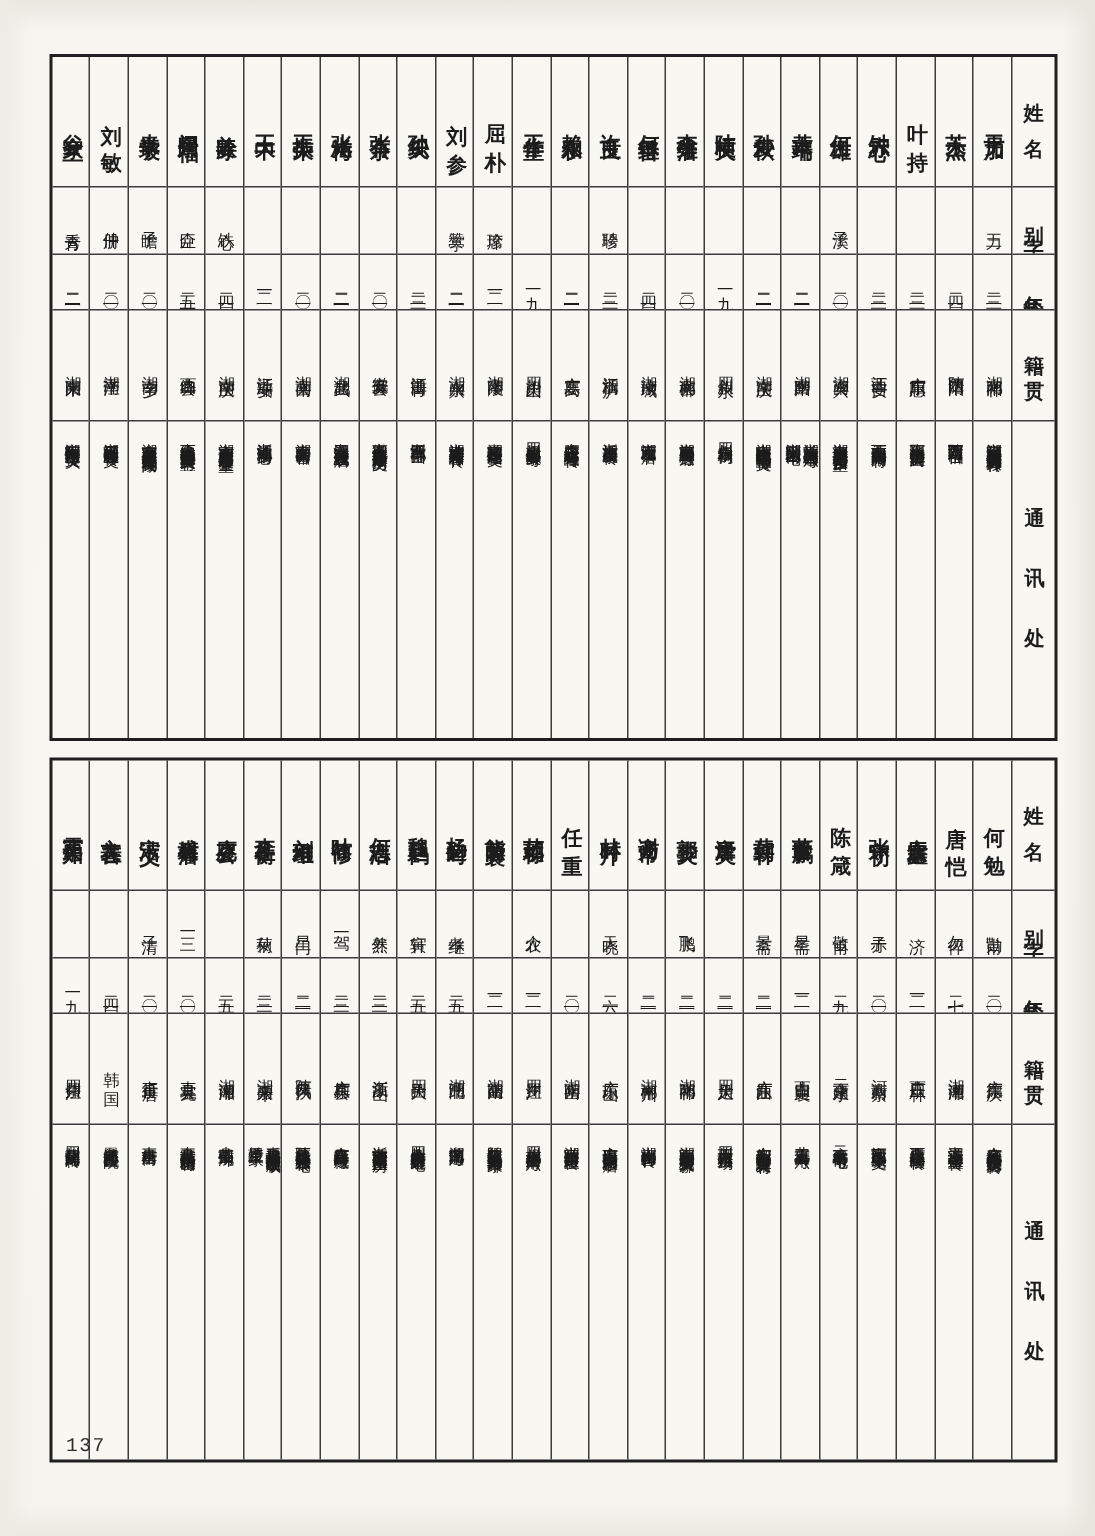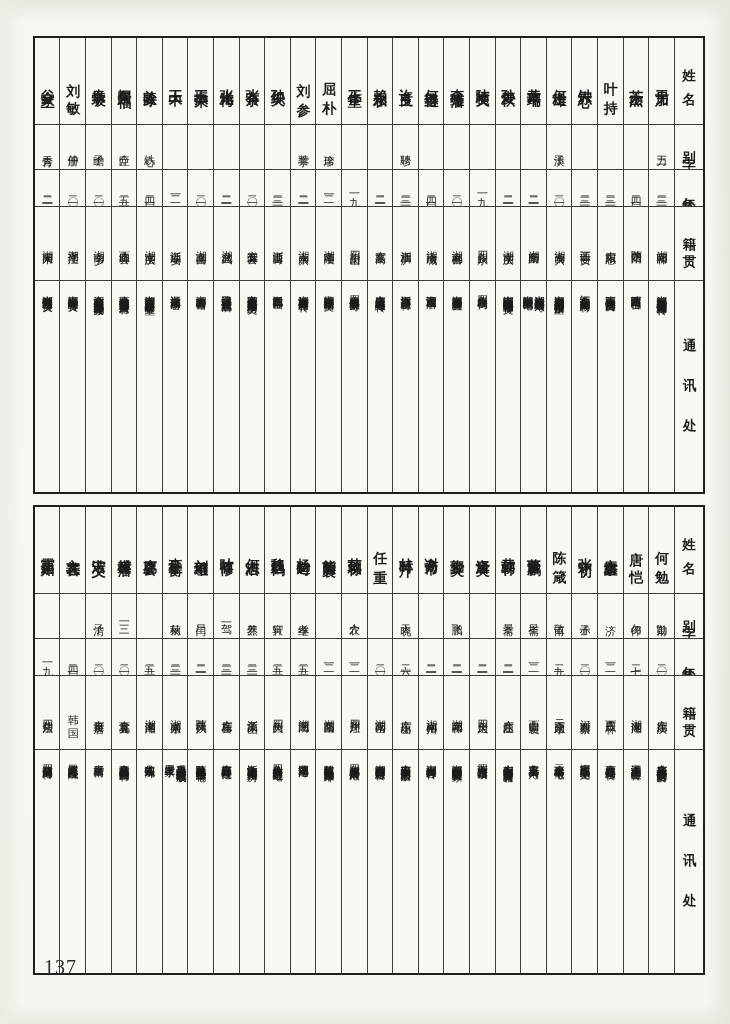--- a/index.html
+++ b/index.html
@@ -74,21 +74,21 @@
   
   .col.header .vtext { font-weight: bold; font-size: 13.5px; }
   .col.header .cell.name .vtext     { letter-spacing: 24px; }
   .col.header .cell.courtesy .vtext { letter-spacing: 8px;  }
   .col.header .cell.age .vtext      { letter-spacing: 2px;  }
   .col.header .cell.origin .vtext   { letter-spacing: 18px; }
   .col.header .cell.address .vtext  { letter-spacing: 40px; font-size: 13.5px; }
 
   .page-num {
     position: absolute; left: 44px; top: 956px;
-    font-size: 20px; color: #2c2c2c; letter-spacing: 1px;
+    font-size: 13px; color: #2c2c2c; letter-spacing: 1px; font-family: Liberation Mono, monospace;
   }
 </style>
 </head>
 <body>
 
 <div class="page">
 
   <div class="rtable" id="table-top">
     <div class="col header">
       <div class="cell name">

